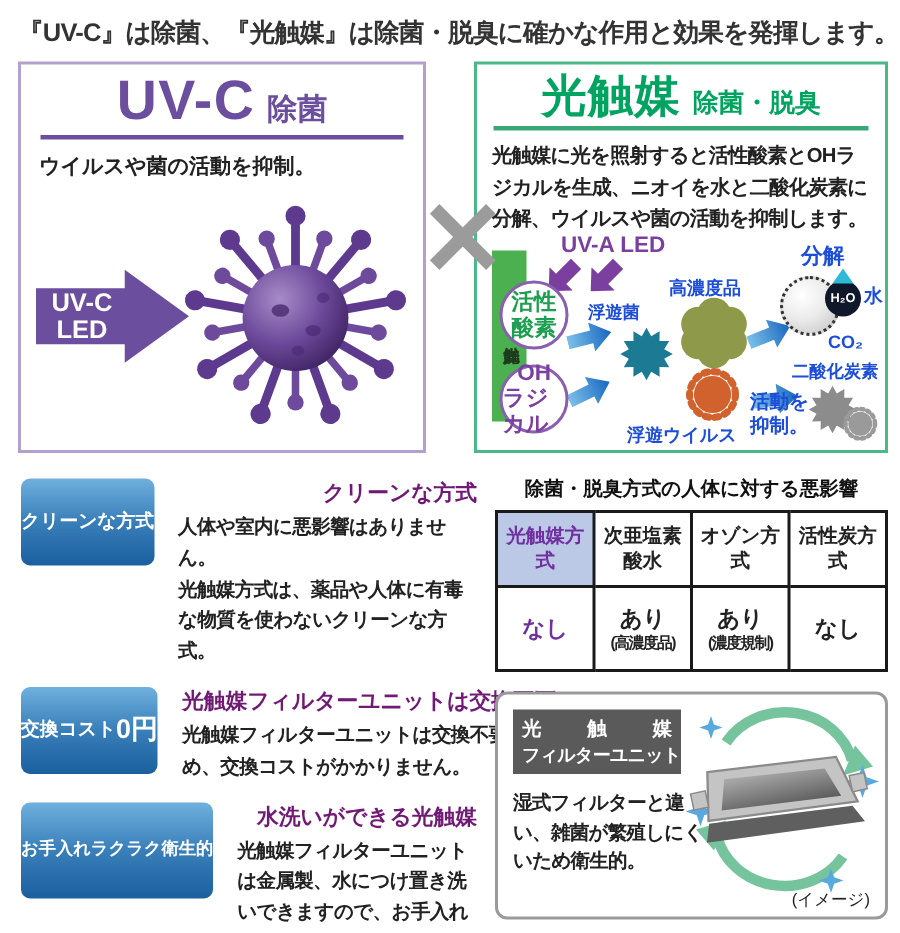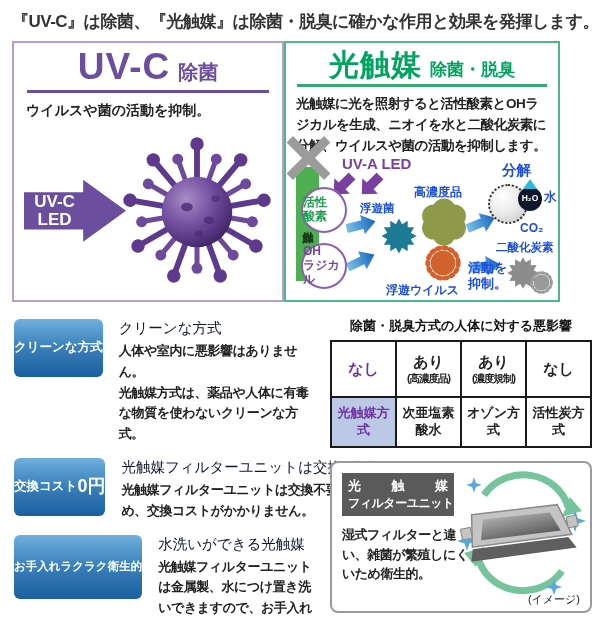--- a/index.html
+++ b/index.html
@@ -7,21 +7,21 @@
   body {
     width:600px; height:622px; overflow:hidden; position:relative;
     font-family:"Liberation Sans","DejaVu Sans",sans-serif; color:#222;
   }
   .page { padding:8px 8px 0 12px; }
 
   
   .main-title { font-size:17px; font-weight:bold; color:#333; letter-spacing:-0.5px; margin:2px 0 8px 0; white-space:nowrap; }
 
   
-  .panels-row { position:relative; display:flex; height:261px; }
+  .panels-row { position:relative; display:flex; gap:32px; height:261px; }
   .panel { background:#fff; height:261px; }
   .uvc-panel { width:272px; border:2px solid #b3a0cf; position:relative; overflow:hidden; }
   .pc-panel  { width:276px; border:2px solid #4db887; position:relative; }
 
   .panel-title-row { display:flex; justify-content:center; align-items:baseline; gap:8px; padding-top:5px; }
   .uvc-title { font-size:37px; font-weight:bold; color:#6b4e9e; letter-spacing:1px; line-height:1.05; }
   .uvc-sub   { font-size:20px; font-weight:bold; color:#6b4e9e; }
   .uvc-divider { width:242px; margin:3px auto 0; border-bottom:3px solid #6b4e9e; }
   .uvc-desc { font-size:14px; font-weight:bold; color:#222; padding:9px 12px 0; }
   .uvc-graphic { position:relative; height:176px; }
@@ -48,22 +48,22 @@
   .pc-diagram { position:relative; height:138px; margin:2px 4px 0 10px; }
   .pc-bar { position:absolute; left:0; top:8px; width:23px; height:114px; background:#4db050;
     display:flex; align-items:center; justify-content:center; }
   .pc-bar-label { writing-mode:vertical-rl; font-size:11px; font-weight:bold; color:#1d3b1d; letter-spacing:1px; }
   .uva-label { position:absolute; left:46px; top:-4px; font-size:15px; font-weight:bold; color:#7b3fa0; white-space:nowrap; }
   .purple-arrow { position:absolute; width:26px; height:22px; background:#7b3fa0; transform:rotate(135deg);
     clip-path:polygon(0 28%, 55% 28%, 55% 0, 100% 50%, 55% 100%, 55% 72%, 0 72%); }
   .pa1 { left:34px; top:15px; } .pa2 { left:62px; top:15px; }
 
   .radical-circle { position:absolute; left:5px; width:46px; height:46px; border:2px solid #8a5fb0; border-radius:50%;
-    background:#fff; display:flex; flex-direction:column; justify-content:center;
-    font-size:12px; font-weight:bold; line-height:1.15; z-index:2; }
+    background:#fff; display:flex; flex-direction:column; align-items:center; justify-content:center;
+    font-size:15px; font-weight:bold; line-height:1.15; z-index:2; }
   .rc1 { top:28px; color:#1e9e50; } .rc2 { top:84px; color:#7b3fa0; }
   .radical-circle span { display:block; }
 
   .blue-arrow { position:absolute; width:30px; height:20px; background:linear-gradient(90deg,#7cc0e8,#1766c0);
     clip-path:polygon(0 28%, 55% 28%, 55% 0, 100% 50%, 55% 100%, 55% 72%, 0 72%); }
   .ba1 { left:50px; top:56px; transform:rotate(-14deg); }
   .ba2 { left:50px; top:92px; transform:rotate(-26deg); }
   .ba3 { left:170px; top:54px; transform:rotate(-22deg); }
   .ba4 { left:174px; top:97px; transform:rotate(-8deg); }
 
@@ -95,21 +95,21 @@
   .bottom-row { display:flex; gap:12px; margin-top:13px; }
   .features-col { width:306px; padding-left:2px; padding-top:4px; }
   .feature { display:flex; margin-bottom:13px; }
   .badge { flex:0 0 58px; min-height:58px; margin-right:16px; border-radius:6px; align-self:flex-start;
     background:linear-gradient(180deg,#6fb0dd 0%, #3a80ba 48%, #1b5f9f 100%);
     display:flex; align-items:center; justify-content:center;
     color:#fff; font-weight:bold; font-size:12.5px; line-height:1.25; text-align:center; }
   .badge span { display:block; white-space:nowrap; }
   .f2 .badge span:nth-child(2) { font-size:18px; line-height:1.1; }
   .f3 .badge { min-height:64px; font-size:11.5px; }
-  .feature-heading { color:#0f172a; font-size:14.5px; font-weight:normal; margin-bottom:3px; white-space:nowrap; }
+  .feature-heading { color:#701a75; font-size:14.5px; font-weight:bold; margin-bottom:3px; white-space:nowrap;text-align:right; }
   .feature-body { font-size:13px; color:#222; line-height:1.6; font-weight:bold; letter-spacing:-0.4px; }
   .feature-body span { display:block; }
 
   .right-col { width:262px; }
   .table-title { font-size:13px; font-weight:bold; color:#111; text-align:center; margin:2px 0 5px; white-space:nowrap; }
   table.cmp { width:262px; border-collapse:collapse; table-layout:fixed; }
   table.cmp th, table.cmp td { border:2px solid #1a1a1a; text-align:center; vertical-align:middle; background:#fff; }
   table.cmp th { height:50px; font-size:13px; font-weight:bold; color:#222; line-height:1.3; }
   table.cmp th.hl { background:#bcc9e6; color:#7030a0; }
   table.cmp td { height:56px; font-size:15px; font-weight:bold; color:#222; }
@@ -323,30 +323,30 @@
           </div>
         </div>
       </div>
     </div>
 
     <div class="right-col">
       <div class="table-title">除菌・脱臭方式の人体に対する悪影響</div>
       <table class="cmp">
         <tbody>
             <tr>
+          <th class="hl">光触媒方式</th>
+          <th>次亜塩素酸水</th>
+          <th>オゾン方式</th>
+          <th>活性炭方式</th>
+        </tr>
+        <tr>
           <td class="hl"><span>なし</span><span class="note"></span></td>
           <td><span>あり</span><span class="note">(高濃度品)</span></td>
           <td><span>あり</span><span class="note">(濃度規制)</span></td>
           <td><span>なし</span><span class="note"></span></td>
-        </tr>
-        <tr>
-          <th class="hl">光触媒方式</th>
-          <th>次亜塩素酸水</th>
-          <th>オゾン方式</th>
-          <th>活性炭方式</th>
         </tr>
       </tbody>
         </table>
 
       <div class="filter-box">
         <div class="filter-label">
           <span class="l1">光触媒</span>
           <span class="l2">フィルターユニット</span>
         </div>
         <div class="filter-desc">湿式フィルターと違い、雑菌が繁殖しにくいため衛生的。</div>

